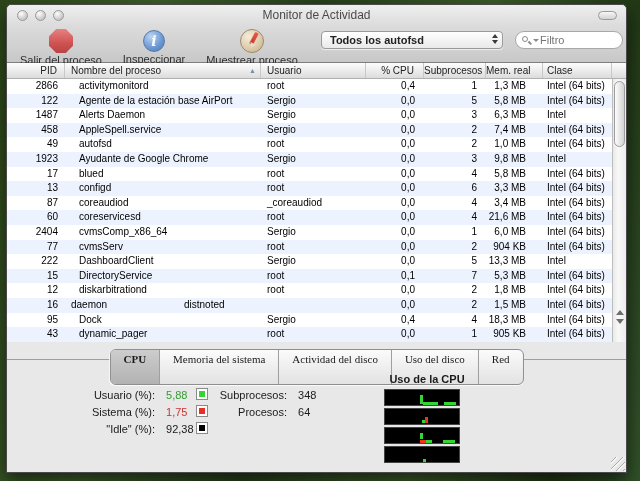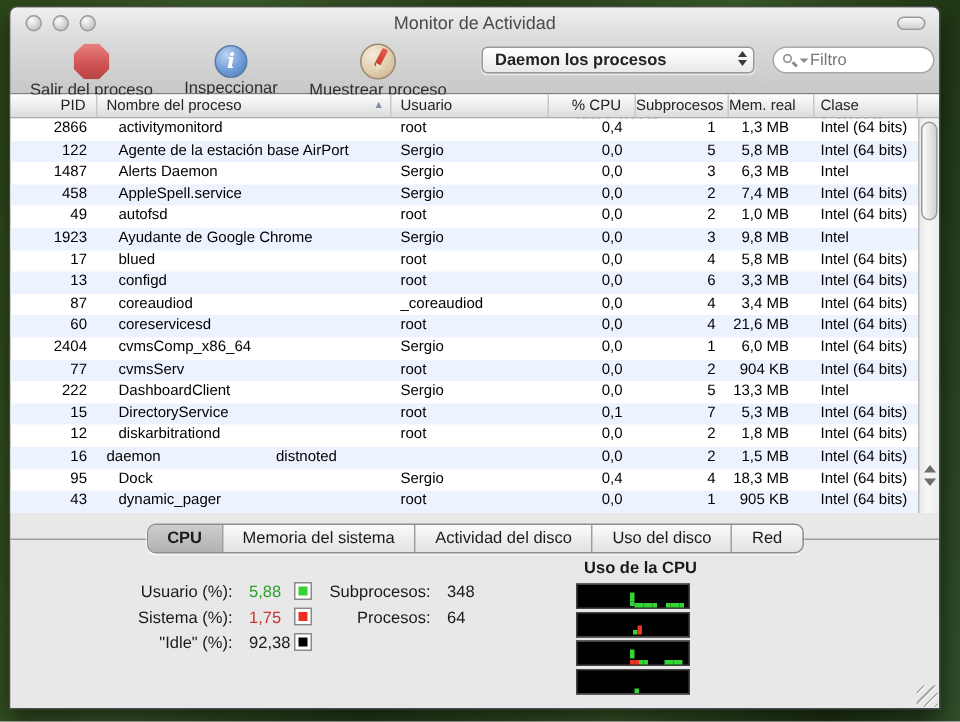--- a/index.html
+++ b/index.html
@@ -98,23 +98,23 @@
     background:linear-gradient(90deg,#e9e9e9,#f8f8f8 40%,#ececec); border-left:1px solid #bdbdbd; }
   .thumb { position:absolute; left:1px; top:2px; width:11px; height:66px; border-radius:6px;
     background:linear-gradient(90deg,#fdfdfd,#d2d2d2); border:1px solid #9c9c9c; }
   .scroll-arrows { position:absolute; left:0; bottom:14px; width:14px; }
   .sarrow { width:0; height:0; margin:4px auto; border-left:4px solid transparent; border-right:4px solid transparent; }
   .sarrow.up { border-bottom:5px solid #6e6e6e; }
   .sarrow.dn { border-top:5px solid #6e6e6e; }
   
   .bottom { position:absolute; left:0; top:337px; right:0; bottom:0; background:#e8e8e8; }
   .tab-divider { position:absolute; left:0; top:17px; right:0; height:1px; background:#9e9e9e; }
-  .tabs { position:absolute; left:50%; transform:translateX(-50%); top:7px; height:20px;
+  .tabs { position:absolute; left:50%; transform:translateX(-50%); top:7px; height:36px;
     display:flex; border:1px solid #8e8e8e; border-radius:6px; overflow:hidden;
-    background:linear-gradient(#fbfbfb,#e2e2e2); box-shadow:0 1px 1px rgba(255,255,255,.8); }
+    background:linear-gradient(#fbfbfb,#e2e2e2); box-shadow:0 1px 1px rgba(255,255,255,.8);font-family:Liberation Serif, serif; }
   .tab { padding:0 13px; font-size:11px; color:#1a1a1a; line-height:19px; white-space:nowrap;
     border-right:1px solid #9e9e9e; }
   .tab:last-child { border-right:none; }
   .tab.selected { background:linear-gradient(#cdcdcd,#b2b2b2); font-weight:bold; }
   
   .stat-row { position:absolute; font-size:11px; color:#1a1a1a; white-space:nowrap; }
   .stat-label { display:inline-block; width:92px; text-align:right; }
   .stat-value { display:inline-block; margin-left:8px; min-width:34px; }
   .v-green { color:#2e9e2e; } .v-red { color:#c33; }
   .swatch { position:absolute; width:12px; height:12px; background:#fff; border:1px solid #8a8a8a;
@@ -162,21 +162,21 @@
       <div class="tb-btn sample">
         <span class="ic ic-sample">
             <span class="pencil"></span>
             <span class="tip"></span>
           </span>
         <span>Muestrear proceso</span>
       </div>
 
       <div class="show-group">
         <div class="popup">
-          <span>Daemon los procesos</span>
+          <span>Todos los autofsd</span>
           <span class="popup-arrows">
               <i class="up"></i>
               <i class="dn"></i>
             </span>
         </div>
         <div class="group-label">Mostrar</div>
       </div>
 
       <div class="filter-group">
         <div class="searchfield">

